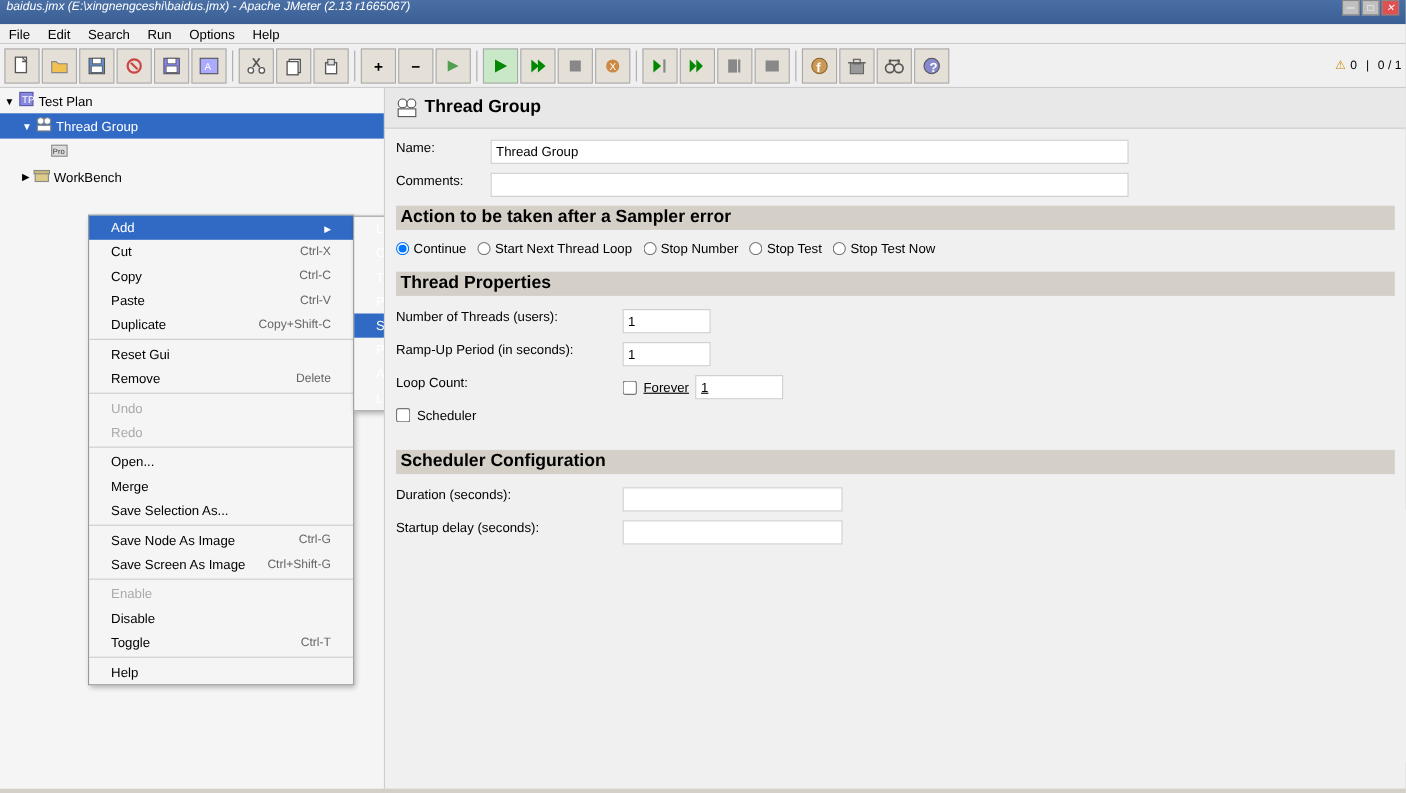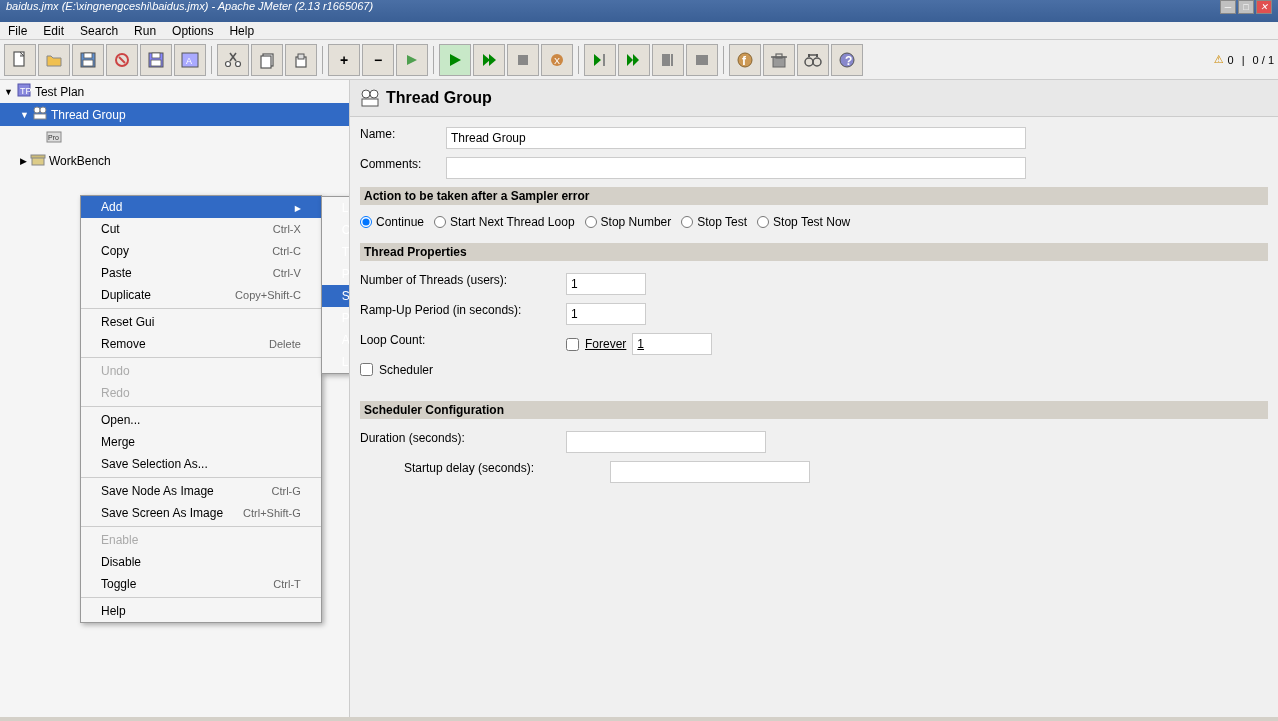--- a/index.html
+++ b/index.html
@@ -162,21 +162,21 @@
     .form-label { min-width: 80px; font-size: 12px; }
     .form-input {
       border: 1px solid #ccc;
       background: white;
       padding: 2px 4px;
       font-size: 12px;
       height: 22px;
     }
     .form-input-wide { width: 580px; }
     .section-title {
-      font-size: 12px;
+      font-size: 16px;
       font-weight: bold;
       margin: 8px 0 4px 0;
       background: #d4d0c8;
       padding: 2px 4px;
     }
     .radio-group { display: flex; gap: 10px; align-items: center; flex-wrap: wrap; }
     .radio-item { display: flex; align-items: center; gap: 4px; }
     .radio-input { width: 12px; height: 12px; }
   </style>
 </head>
@@ -587,21 +587,21 @@
       </div>
 
       <div>
         <div class="section-title">Scheduler Configuration</div>
         <div style="padding: 8px 0;">
           <div class="form-row">
             <span class="form-label" style="min-width:200px;">Duration (seconds):</span>
             <input type="text" class="form-input" style="width: 200px;" value="">
           </div>
           <div class="form-row">
-            <span class="form-label" style="min-width:200px;margin-left:44px;">Startup delay (seconds):</span>
+            <span class="form-label" style="min-width:200px;">Startup delay (seconds):</span>
             <input type="text" class="form-input" style="width: 200px;" value="">
           </div>
         </div>
       </div>
 
     </div>
   </div>
 
 </div>
 

